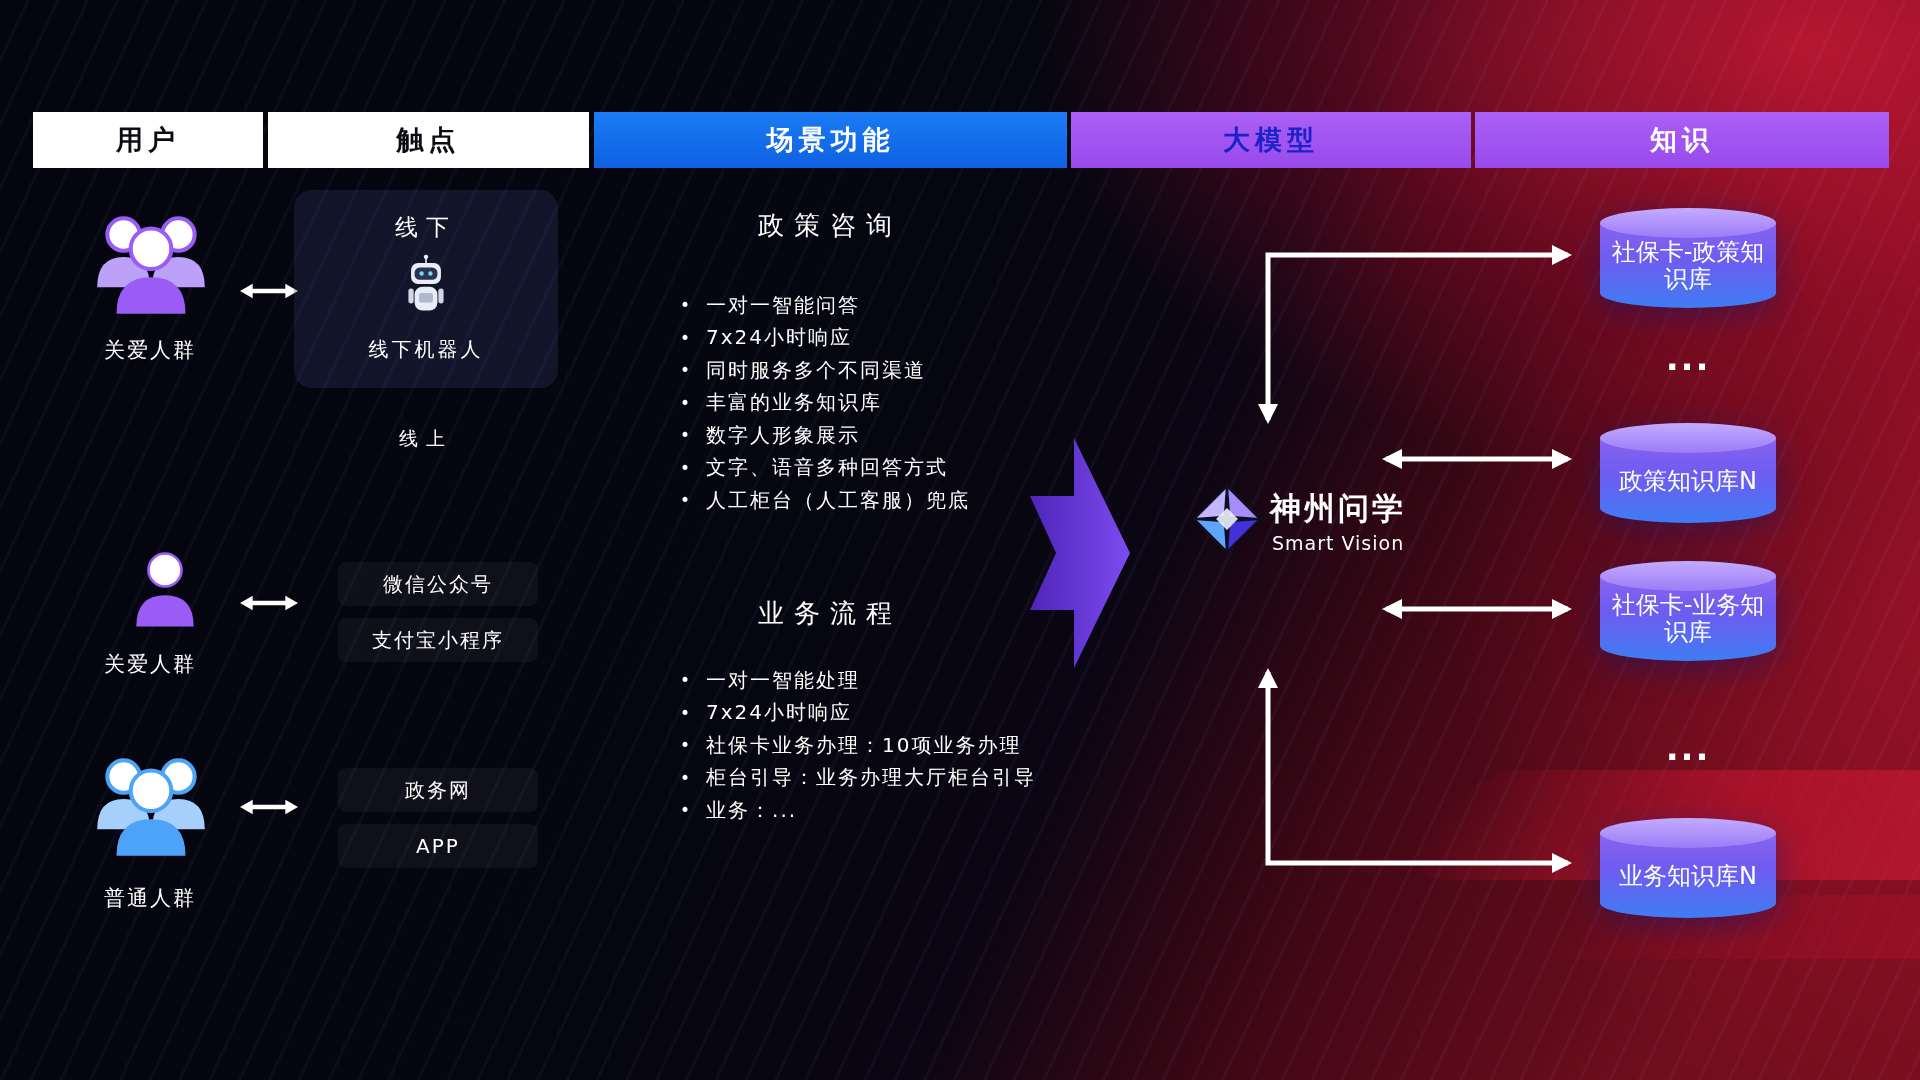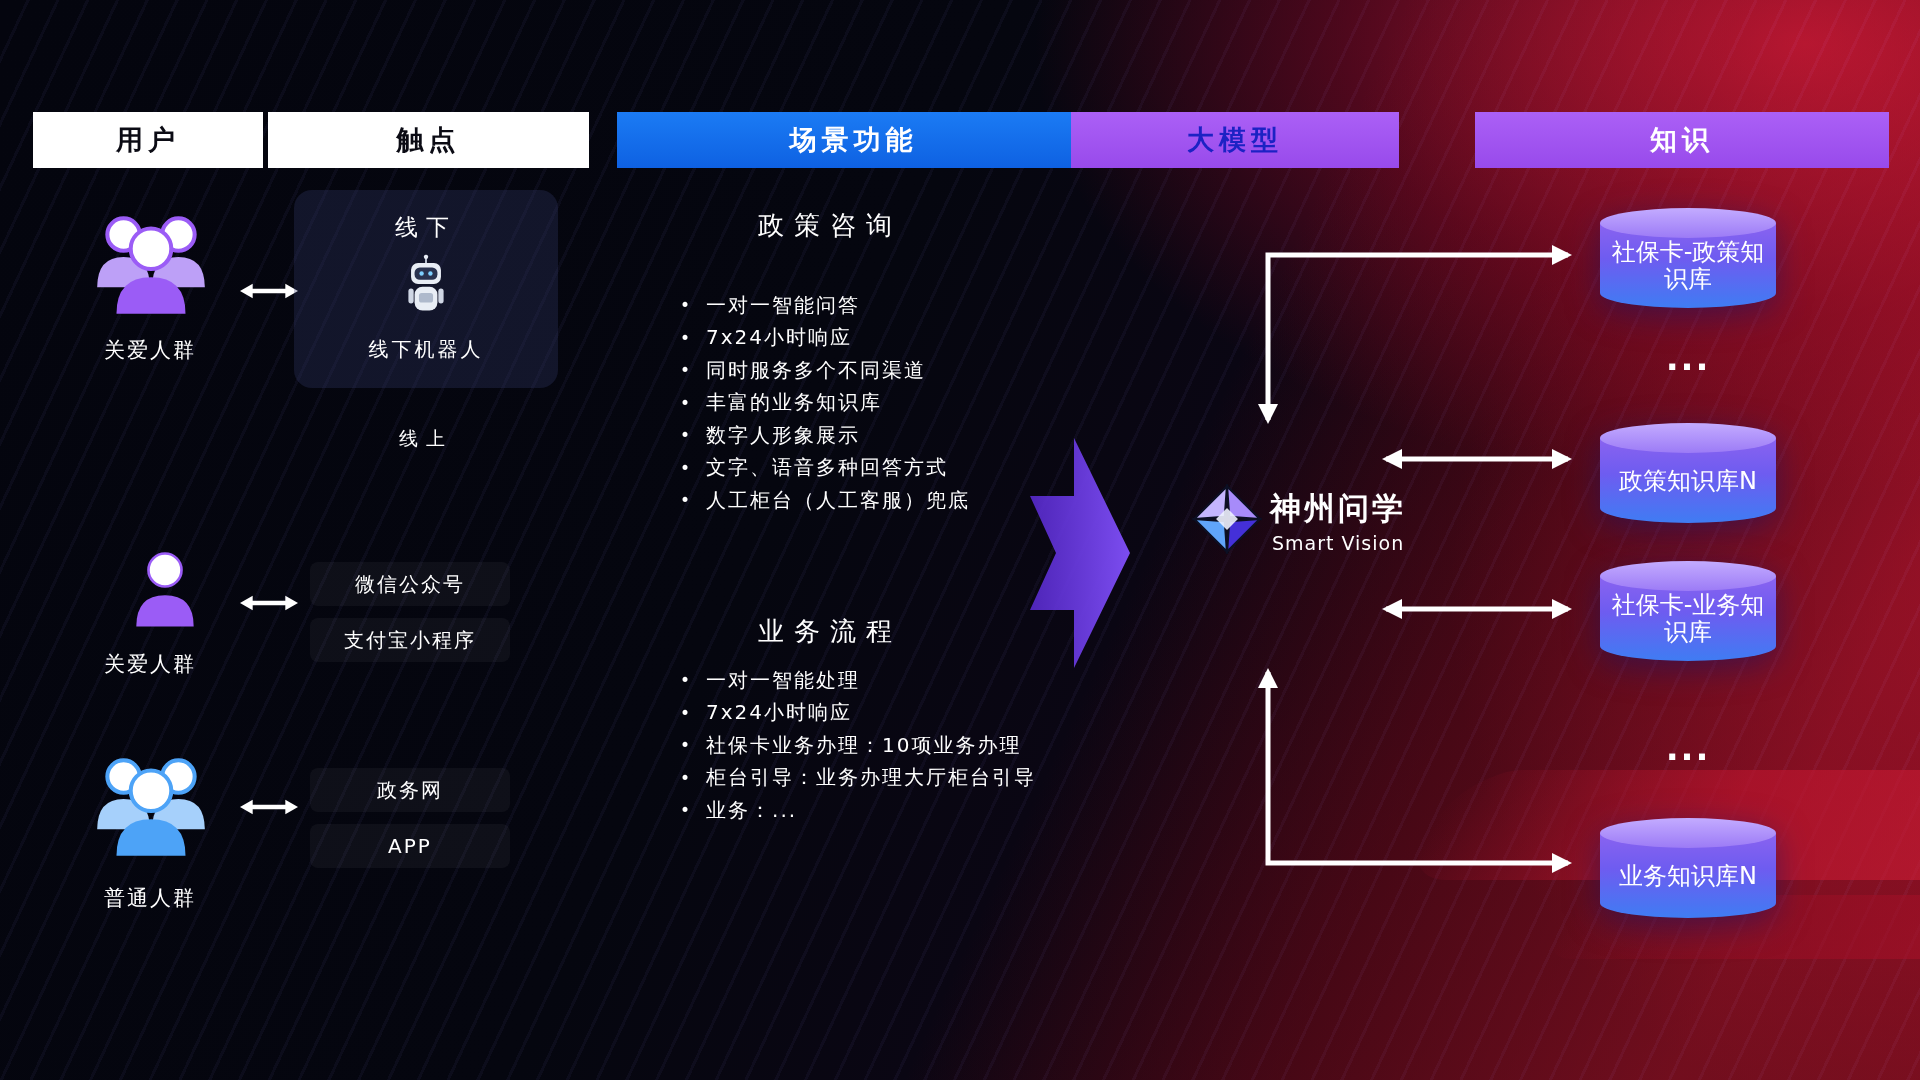--- a/index.html
+++ b/index.html
@@ -27,32 +27,32 @@
     background: linear-gradient(90deg, rgba(120,10,30,0) 0%, rgba(185,20,45,0.7) 45%, rgba(225,35,60,0.5) 100%);
     border-radius:90px 0 0 90px; transform:skewX(-35deg); }
   .swoosh-b { position:absolute; left:1560px; top:895px; width:520px; height:64px;
     background: linear-gradient(90deg, rgba(120,10,30,0) 0%, rgba(160,15,38,0.6) 60%, rgba(190,22,48,0.45) 100%);
     border-radius:60px 0 0 60px; transform:skewX(-35deg); }
 
   
   .hdr { position:absolute; top:112px; height:56px; display:flex; align-items:center; justify-content:center;
          font-weight:bold; font-size:27px; letter-spacing:5px; }
   .hdr-white  { background:#ffffff; color:#0b0b14; }
-  .hdr-blue   { background:linear-gradient(180deg,#1b7bf4,#0e61e2); color:#ffffff;margin-left:23px; }
+  .hdr-blue   { background:linear-gradient(180deg,#1b7bf4,#0e61e2); color:#ffffff; }
   .hdr-purple { background:linear-gradient(180deg,#ab60f6,#984aeb); }
   .hdr-model-text { color:#1c22c4; }
   .hdr-knowledge-text { color:#ffffff; }
 
   .lbl { position:absolute; color:#ffffff; }
   .center { text-align:center; }
 
   .offline-panel { position:absolute; left:294px; top:190px; width:264px; height:198px;
     background:rgba(52,58,110,0.30); border-radius:18px; }
   .panel-title { position:absolute; left:0; width:100%; text-align:center; font-size:23px; letter-spacing:8px; color:#fff; }
-  .chip { position:absolute; left:310px; width:200px; height:44px; display:flex; align-items:center; justify-content:center;
+  .chip { position:absolute; left:338px; width:200px; height:44px; display:flex; align-items:center; justify-content:center;
     color:#fff; font-size:20px; letter-spacing:2px; background:rgba(255,255,255,0.045); border-radius:8px; }
 
   .scene-title { position:absolute; left:600px; width:460px; text-align:center; color:#fff;
     font-size:26px; letter-spacing:10px; }
   .bullets { position:absolute; left:680px; color:#fff; }
   .bullet { height:32.5px; display:flex; align-items:center; font-size:20px; letter-spacing:2px; white-space:nowrap; }
   .bullet::before { content:"•"; margin-right:14px; font-size:17px; color:#fff; }
 
   .model-name { position:absolute; left:1270px; top:488px; color:#fff; font-size:31px; font-weight:bold; letter-spacing:3px; }
   .model-sub  { position:absolute; left:1272px; top:532px; color:#fff; font-size:19px; letter-spacing:1px; }
@@ -78,21 +78,21 @@
 
   <div class="bg-base"></div>
   <div class="bg-redband"></div>
   <div class="bg-streaks"></div>
   <div class="swoosh-a"></div>
   <div class="swoosh-b"></div>
 
   <div class="hdr hdr-white" style="left:33px;   width:230px;">用户</div>
   <div class="hdr hdr-white" style="left:268px;  width:321px;">触点</div>
   <div class="hdr hdr-blue" style="left:594px;  width:473px;">场景功能</div>
-  <div class="hdr hdr-purple hdr-model-text" style="left:1071px; width:328px;">大模型</div>
+  <div class="hdr hdr-purple hdr-model-text" style="left:1071px; width:400px;">大模型</div>
   <div class="hdr hdr-purple hdr-knowledge-text" style="left:1475px; width:414px;">知识</div>
 
   <div class="icon-wrap" style="left:85px; top:210px;">
     <svg viewBox="0 0 130 104" width="132" height="106">
       <circle cx="38" cy="24" r="16" fill="#ffffff" stroke="#9b5cf6" stroke-width="4"></circle>
       <path d="M12 76 q0-30 26-30 q26 0 26 30 z" fill="#bda0f7"></path>
       <circle cx="92" cy="24" r="16" fill="#ffffff" stroke="#9b5cf6" stroke-width="4"></circle>
       <path d="M66 76 q0-30 26-30 q26 0 26 30 z" fill="#bda0f7"></path>
       <circle cx="65" cy="38" r="20" fill="#ffffff" stroke="#9b5cf6" stroke-width="4"></circle>
       <path d="M31 102 q0-36 34-36 q34 0 34 36 z" fill="#9b5cf6"></path>
@@ -174,21 +174,21 @@
   <div class="bullets" style="top:289px;">
     <div class="bullet">一对一智能问答</div>
     <div class="bullet">7x24小时响应</div>
     <div class="bullet">同时服务多个不同渠道</div>
     <div class="bullet">丰富的业务知识库</div>
     <div class="bullet">数字人形象展示</div>
     <div class="bullet">文字、语音多种回答方式</div>
     <div class="bullet">人工柜台（人工客服）兜底</div>
   </div>
 
-  <div class="scene-title" style="top:614px;text-align:center;">业务流程</div>
+  <div class="scene-title" style="top:596px;text-align:center;">业务流程</div>
   <div class="bullets" style="top:664px;">
     <div class="bullet">一对一智能处理</div>
     <div class="bullet">7x24小时响应</div>
     <div class="bullet">社保卡业务办理：10项业务办理</div>
     <div class="bullet">柜台引导：业务办理大厅柜台引导</div>
     <div class="bullet">业务：...</div>
   </div>
 
   <div class="icon-wrap" style="left:1030px; top:436px;">
     <svg viewBox="0 0 100 230" width="100" height="234">

